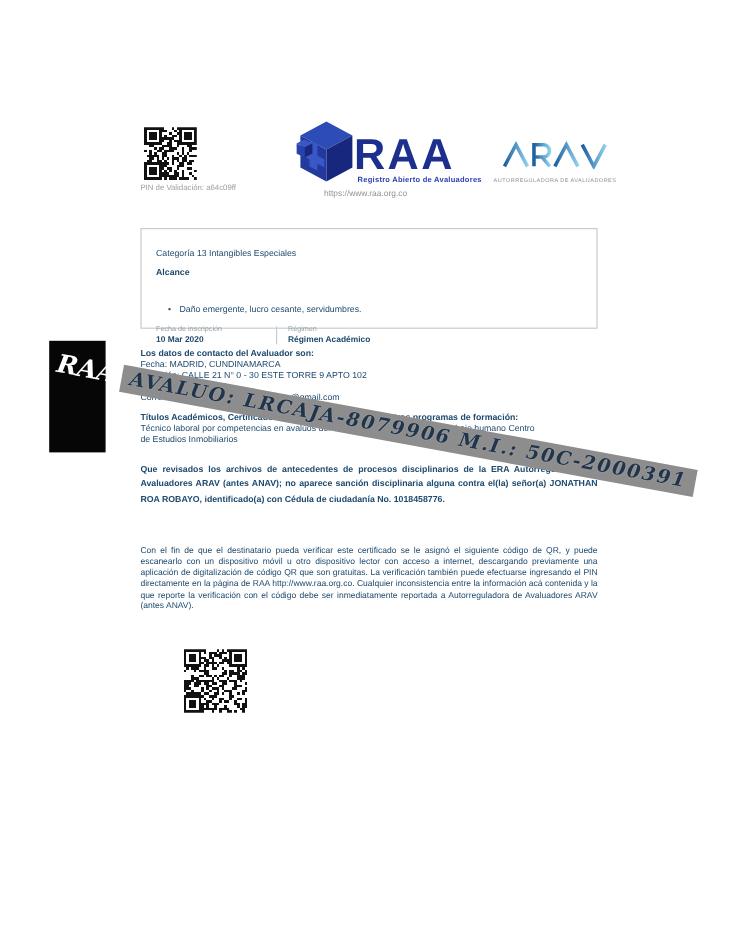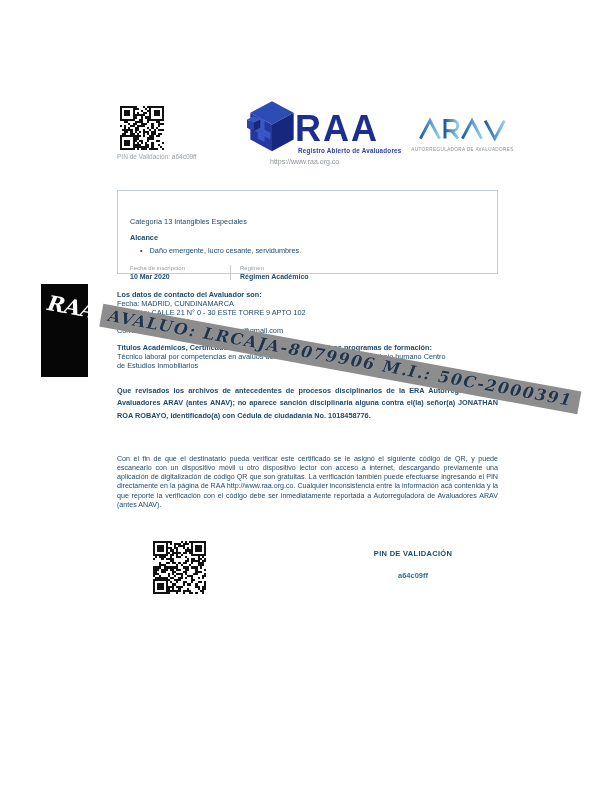--- a/index.html
+++ b/index.html
@@ -22,23 +22,23 @@
   .raa-name{left:295px;top:112px;font-size:36px;line-height:34px;font-weight:bold;
             color:var(--raa-navy);letter-spacing:2px;}
   .raa-tagline{left:298px;top:147px;font-size:6.3px;font-weight:bold;color:var(--subtitle-blue);letter-spacing:.2px;}
   .raa-url{left:270px;top:158px;font-size:7px;color:var(--url-gray);cursor:pointer;}
   .arav{left:405px;top:117px;width:115px;text-align:center;}
   .arav-caption{display:block;margin-top:2px;font-size:4.6px;color:#8a9299;letter-spacing:.4px;white-space:nowrap;}
 
   
   .cat-box{left:117px;top:190px;width:381px;height:84px;border:1px solid var(--border);
            padding:6px 12px 0;font-size:7.3px;}
-  .cat-title{margin-top:20px;}
+  .cat-title{margin-top:9px;}
   .cat-scope{margin-top:7px;font-weight:bold;}
-  .cat-bullet-row{margin-top:4px;padding-left:10px;display:flex;}
+  .cat-bullet-row{margin-top:22px;padding-left:10px;display:flex;}
   .cat-bullet-row .bullet::before{content:"•";margin-right:7px;}
   .cat-fields{margin-top:10px;display:flex;}
   .cat-field-1{width:100px;}
   .cat-field-2{border-left:1px solid var(--border);padding-left:9px;}
   .f-label{font-size:6px;color:var(--label-gray);}
   .f-value{font-size:7px;font-weight:bold;margin-top:2px;}
 
   
   .contact{left:117px;top:290px;width:386px;font-size:7.3px;line-height:9px;}
   .contact .hd,.titles .hd{font-weight:bold;}
@@ -714,18 +714,14 @@
         <rect x="5" y="24" width="1" height="1"></rect>
         <rect x="6" y="24" width="1" height="1"></rect>
         <rect x="7" y="24" width="1" height="1"></rect>
         <rect x="11" y="24" width="1" height="1"></rect>
         <rect x="14" y="24" width="1" height="1"></rect>
         <rect x="17" y="24" width="1" height="1"></rect>
         <rect x="18" y="24" width="1" height="1"></rect>
         <rect x="20" y="24" width="1" height="1"></rect>
         <rect x="23" y="24" width="1" height="1"></rect>
       </svg></div>
-  <div class="abs validation">
-    <div class="val-head">PIN DE VALIDACIÓN</div>
-    <div class="val-pin">a64c09ff</div>
-  </div>
 
 </div>
 
 </body></html>

